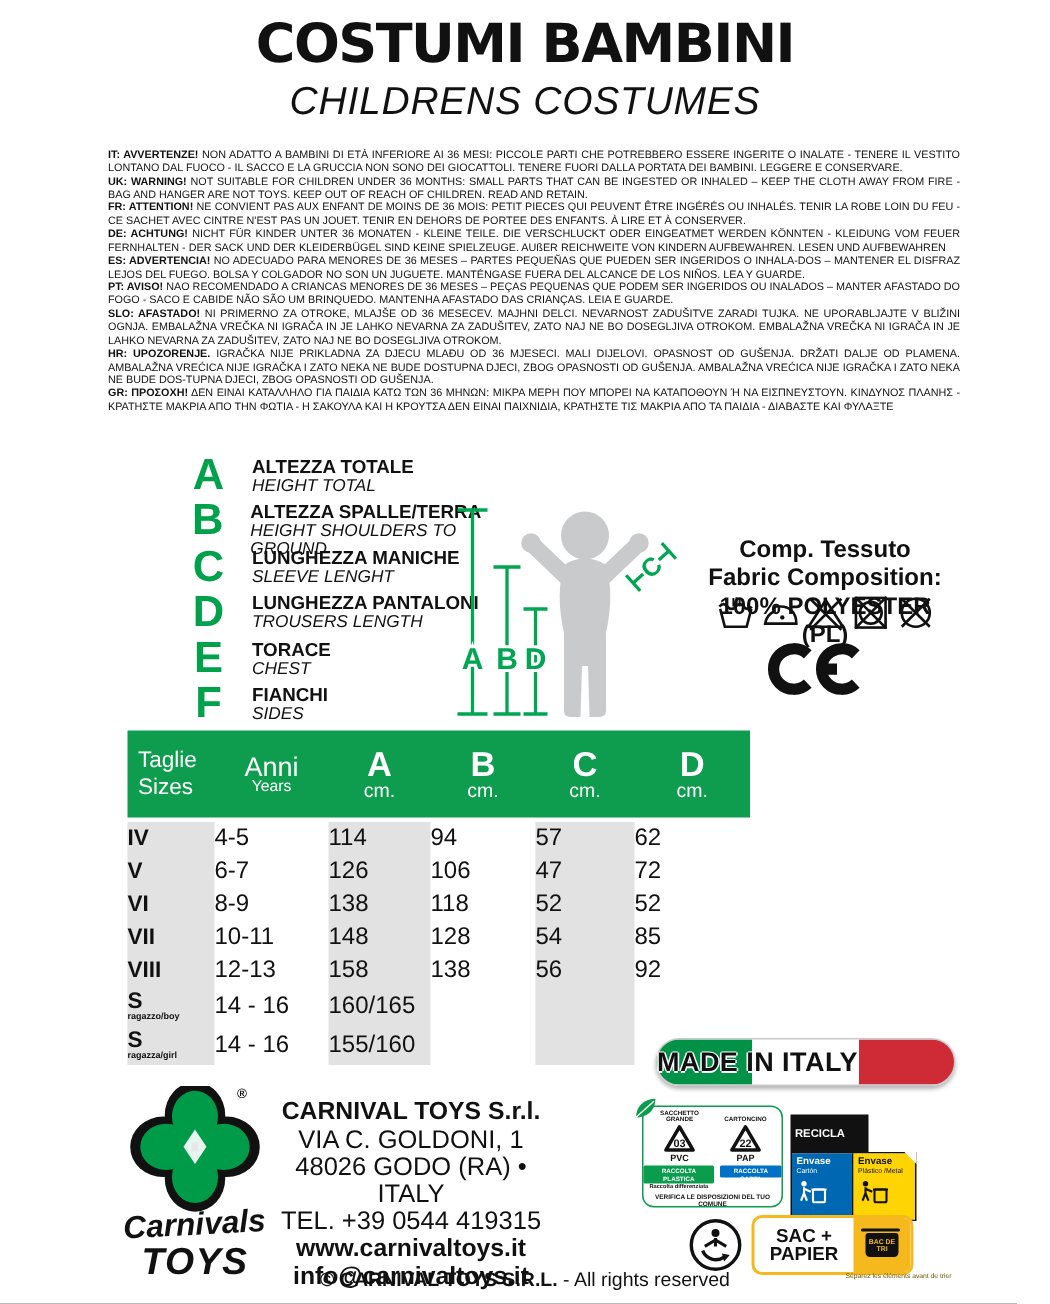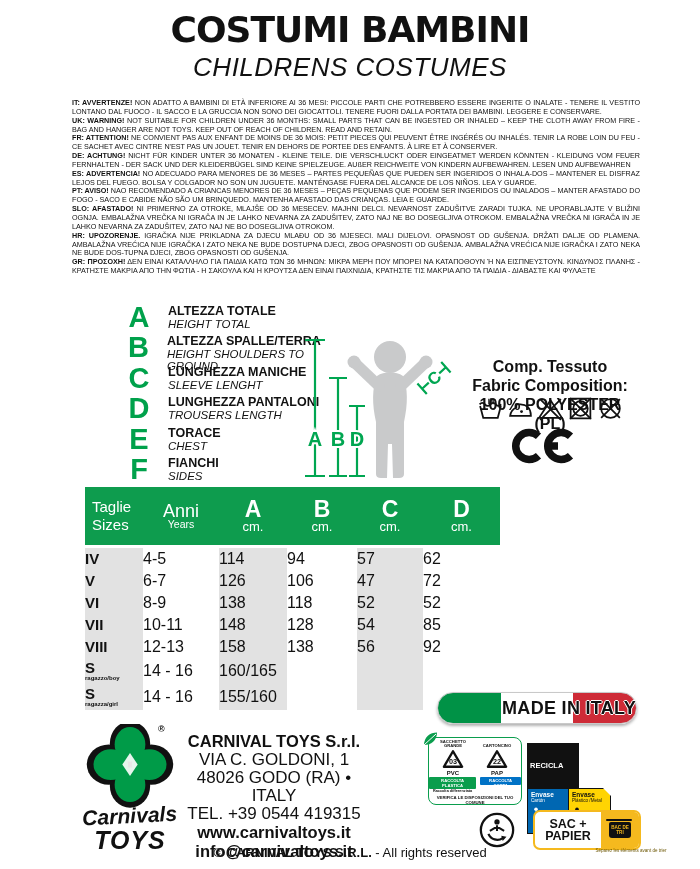--- a/index.html
+++ b/index.html
@@ -50,21 +50,21 @@
   .trow{position:relative;z-index:1;display:grid;grid-template-columns:58px 76px 68px 70px 66px 77px;
         height:22px;align-items:center;}
   .trow.srow{height:26px;}
   .td-size{font-weight:bold;font-size:15px;line-height:14px;}
   .td-sub{display:block;font-size:6px;line-height:6px;font-weight:bold;}
   .td{font-size:16px;}
 
   
   .mii{left:437px;top:692px;width:198px;height:30px;border-radius:16px;border:1px solid #c9c9c9;
        background:linear-gradient(90deg,#009246 0 32%,#ffffff 32% 68%,#CE2B37 68% 100%);
-       display:flex;align-items:center;justify-content:flex-end;box-shadow:0 2px 3px rgba(0,0,0,.3);}
+       display:flex;align-items:center;justify-content:flex-start;box-shadow:0 2px 3px rgba(0,0,0,.3);}
   .mii span{font-weight:bold;font-size:18px;letter-spacing:.3px;color:#111;
             text-shadow:-1px 0 0 #fff,1px 0 0 #fff,0 -1px 0 #fff,0 1px 0 #fff;}
 
   
   .logo{left:82px;top:724px;}
   .reg{left:158px;top:724px;font-size:9px;font-weight:bold;}
   .addr{left:176px;top:732px;width:196px;text-align:center;}
   .addr .a-name{font-weight:bold;font-size:16.5px;line-height:19px;}
   .addr .a-line{font-size:17px;line-height:18px;}
   .addr .a-web{font-weight:bold;font-size:16.5px;line-height:19px;}
@@ -79,31 +79,31 @@
   .eco-mat{font-weight:bold;font-size:6px;line-height:6px;}
   .eco-badges{display:flex;justify-content:center;gap:4px;margin-top:1px;}
   .badge-g{background:#0A9D4D;color:#fff;font-weight:bold;font-size:4.2px;padding:1px 2px;border-radius:1px;}
   .badge-b{background:#0072C6;color:#fff;font-weight:bold;font-size:4.2px;padding:1px 2px;border-radius:1px;height:6px;}
   .badge-sub{font-weight:bold;font-size:3.8px;line-height:4px;}
   .eco-foot{font-weight:bold;font-size:4.3px;margin-top:2px;}
 
   
   .recicla{left:527px;top:743px;width:84px;}
   .rec-head{width:46px;background:#111;color:#fff;font-weight:bold;font-size:7.5px;line-height:9px;
-            padding:18px 3px;position:relative;z-index:2;}
+            padding:8px 3px;position:relative;z-index:2;}
   .rec-body{display:flex;border:1px solid #111;margin-top:0;position:relative;}
   .rec-panel{width:41px;height:44px;padding:2px 0 0 3px;box-sizing:border-box;}
   .rec-blue{background:#0067B2;color:#fff;border-right:1px solid #111;}
   .rec-yellow{background:#FFD403;color:#111;}
   .rec-l1{font-weight:bold;font-size:6.5px;line-height:7px;}
   .rec-l2{font-size:4.6px;line-height:5px;}
   .rec-panel svg{margin-top:3px;}
 
   
-  .triman-row{left:478px;top:810px;display:flex;align-items:center;gap:17px;}
+  .triman-row{left:458px;top:810px;display:flex;align-items:center;gap:5px;}
   .pill{display:flex;border:2px solid #F5B91E;border-radius:7px;overflow:hidden;height:36px;background:#fff;}
   .pill-left{width:66px;display:flex;flex-direction:column;align-items:center;justify-content:center;
              font-weight:bold;font-size:12.5px;line-height:12px;color:#111;}
   .pill-right{width:38px;background:#F5B91E;display:flex;align-items:center;justify-content:center;}
   .bin{background:#111;color:#F5B91E;font-weight:bold;font-size:4.6px;line-height:5px;text-align:center;
        width:20px;padding:3px 1px;border-radius:2px 2px 3px 3px;position:relative;}
   .bin:before{content:"";position:absolute;left:-3px;top:-3px;width:26px;height:2px;background:#111;border-radius:1px;}
   .pill-note{position:absolute;left:42px;top:38px;width:112px;text-align:center;
              font-size:4.5px;color:#6b5500;}
 

